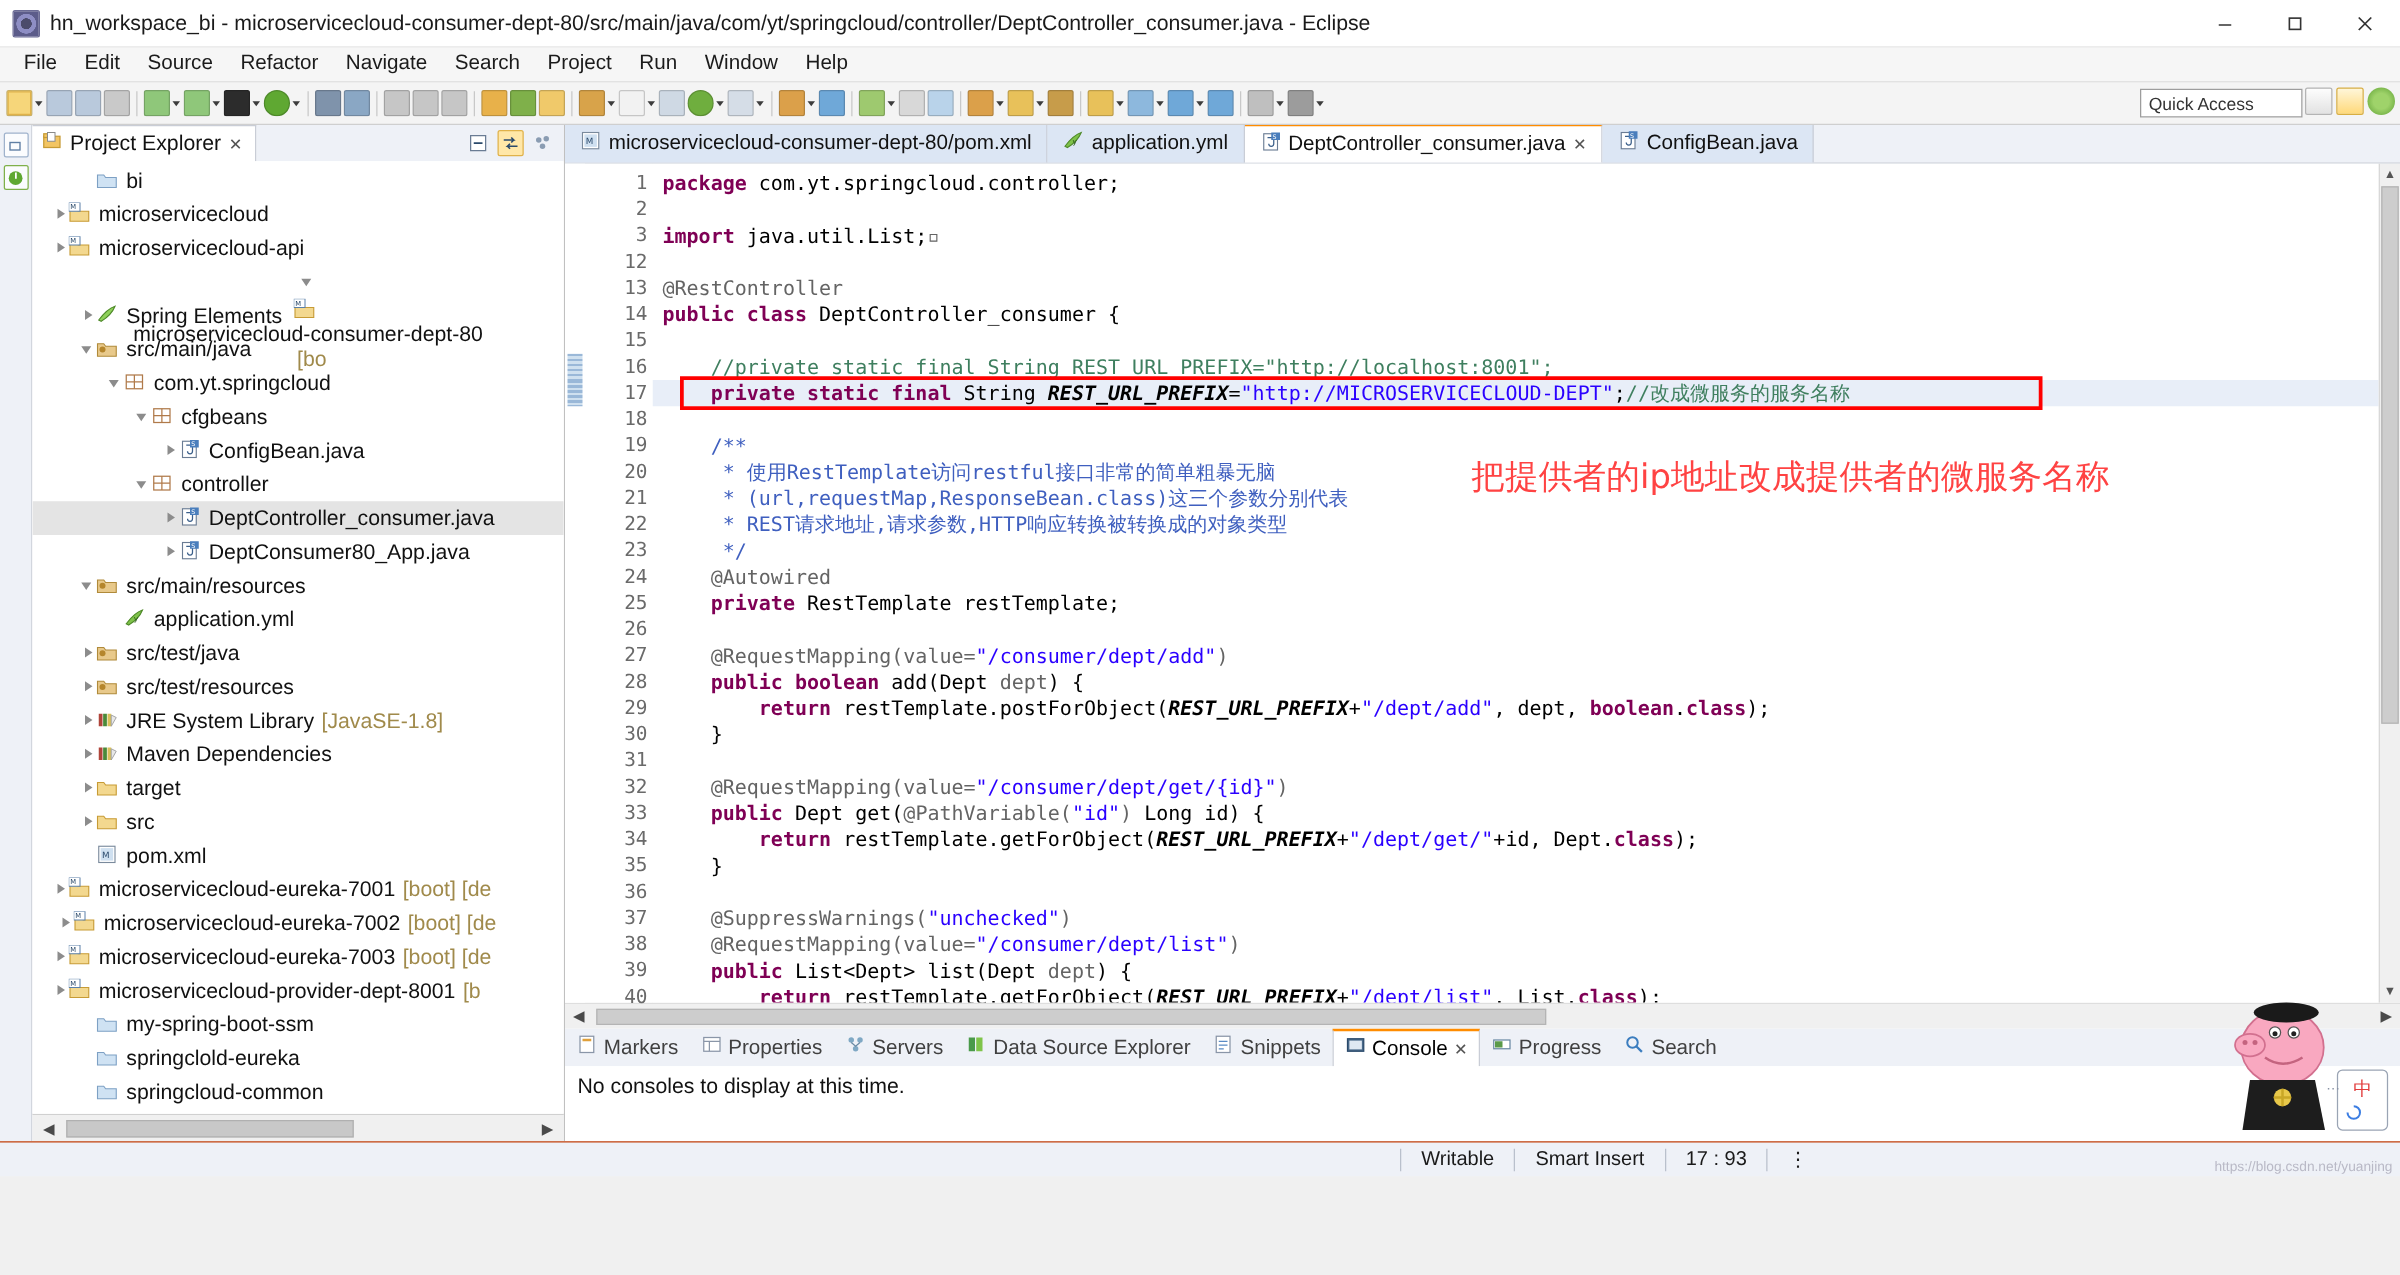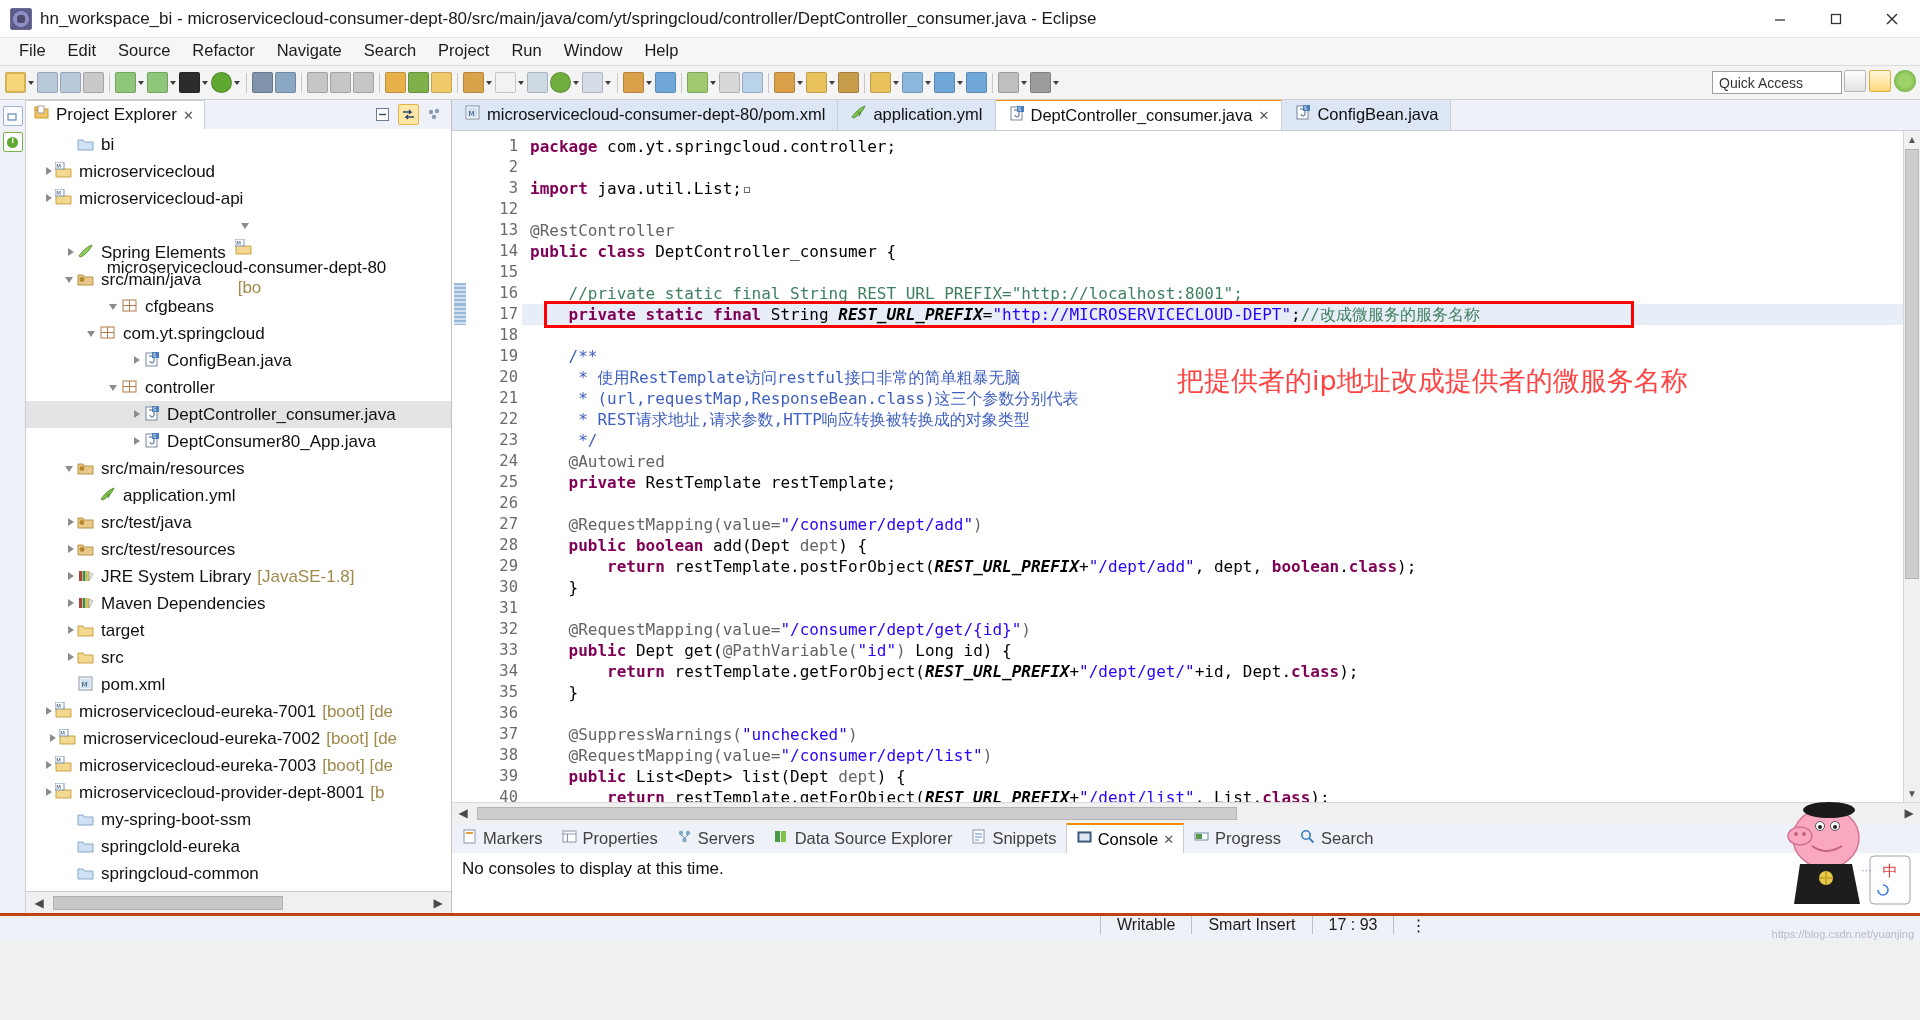--- a/index.html
+++ b/index.html
@@ -117,22 +117,22 @@
   #ed-hscroll { height:21px; background:#f0f0f0; border-top:1px solid #d8d8d8; display:flex; align-items:center; }
   #ed-hthumb { height:13px; background:#cdcdcd; border:1px solid #b4b4b4; flex:0 0 760px; margin:0 3px; }
   
   #bottom { height:90px; background:#fff; display:flex; flex-direction:column; }
   #bt-tabs { height:30px; background:#eef1f7; display:flex; align-items:flex-end; }
   .bt-tab { height:30px; display:flex; align-items:center; gap:5px; padding:0 9px; font-size:16.5px; color:#404040; }
   .bt-tab.active { background:#fff; color:#000; border-top:2px solid #ff8c00;
                    border-left:1px solid #c9cdd6; border-right:1px solid #c9cdd6; }
   #bt-content { flex:1; background:#fff; padding:6px 10px; font-size:17px; color:#111; }
   
-  #statusbar { height:28px; background:#eef1f7; border-top:3px solid #c2410c;
-               display:flex; font-size:16px; color:#1a1a1a; position:relative; }
+  #statusbar { height:28px; background:#eef1f7; border-top:1px solid #c2410c;
+               display:flex; align-items:center; font-size:16px; color:#1a1a1a; position:relative;padding-left:20px; }
   .st-sep { width:1px; height:18px; background:#b9c0cc; }
   .st-cell { padding:0 16px; white-space:nowrap; }
   #watermark { position:absolute; right:6px; bottom:1px; font-size:11px; color:#b9b9c6; }
   
   #mascot { position:absolute; right:8px; bottom:112px; width:178px; height:110px; pointer-events:none; }
 </style>
 </head>
 <body>
 
 <div id="titlebar">
@@ -340,37 +340,37 @@
           <span>Spring Elements</span>
         </div>
         <div class="row" style="padding-left: 38px;">
           <div class="arrow o"></div>
           <span class="ic"><svg width="17" height="17" viewBox="0 0 17 17">
               <path d="M1 5 h5 l1.5 2 H16 v8 H1 Z" fill="#e8c98b" stroke="#b08a3a" stroke-width="0.9"></path>
               <circle cx="5" cy="9.5" r="2.4" fill="#b5862c"></circle>
             </svg></span>
           <span>src/main/java</span>
         </div>
-        <div class="row" style="padding-left: 82px;">
+        <div class="row" style="padding-left: 60px;">
           <div class="arrow o"></div>
           <span class="ic"><svg width="17" height="17" viewBox="0 0 17 17">
               <rect x="2" y="3" width="13" height="11" fill="#fff" stroke="#b07a4a" stroke-width="1"></rect>
               <line x1="2" y1="8.5" x2="15" y2="8.5" stroke="#b07a4a"></line>
               <line x1="8.5" y1="3" x2="8.5" y2="14" stroke="#b07a4a"></line>
             </svg></span>
-          <span>cfgbeans</span>
-        </div>
-        <div class="row" style="padding-left: 60px;">
+          <span>com.yt.springcloud</span>
+        </div>
+        <div class="row" style="padding-left: 82px;">
           <div class="arrow o"></div>
           <span class="ic"><svg width="17" height="17" viewBox="0 0 17 17">
               <rect x="2" y="3" width="13" height="11" fill="#fff" stroke="#b07a4a" stroke-width="1"></rect>
               <line x1="2" y1="8.5" x2="15" y2="8.5" stroke="#b07a4a"></line>
               <line x1="8.5" y1="3" x2="8.5" y2="14" stroke="#b07a4a"></line>
             </svg></span>
-          <span>com.yt.springcloud</span>
+          <span>cfgbeans</span>
         </div>
         <div class="row" style="padding-left: 104px;">
           <div class="arrow c"></div>
           <span class="ic"><svg width="17" height="17" viewBox="0 0 17 17">
               <rect x="3" y="2" width="11" height="13" fill="#fff" stroke="#6a7c94" stroke-width="0.9"></rect>
               <path d="M6 5 h5 v5 a2 2 0 0 1 -4 0" fill="none" stroke="#3b5f8a" stroke-width="1"></path>
               <rect x="9" y="1" width="7" height="6" fill="#4a7ebc"></rect>
               <text x="10" y="6" font-size="5" fill="#fff" font-family="DejaVu Sans, sans-serif">S</text>
             </svg></span>
           <span>ConfigBean.java</span>

